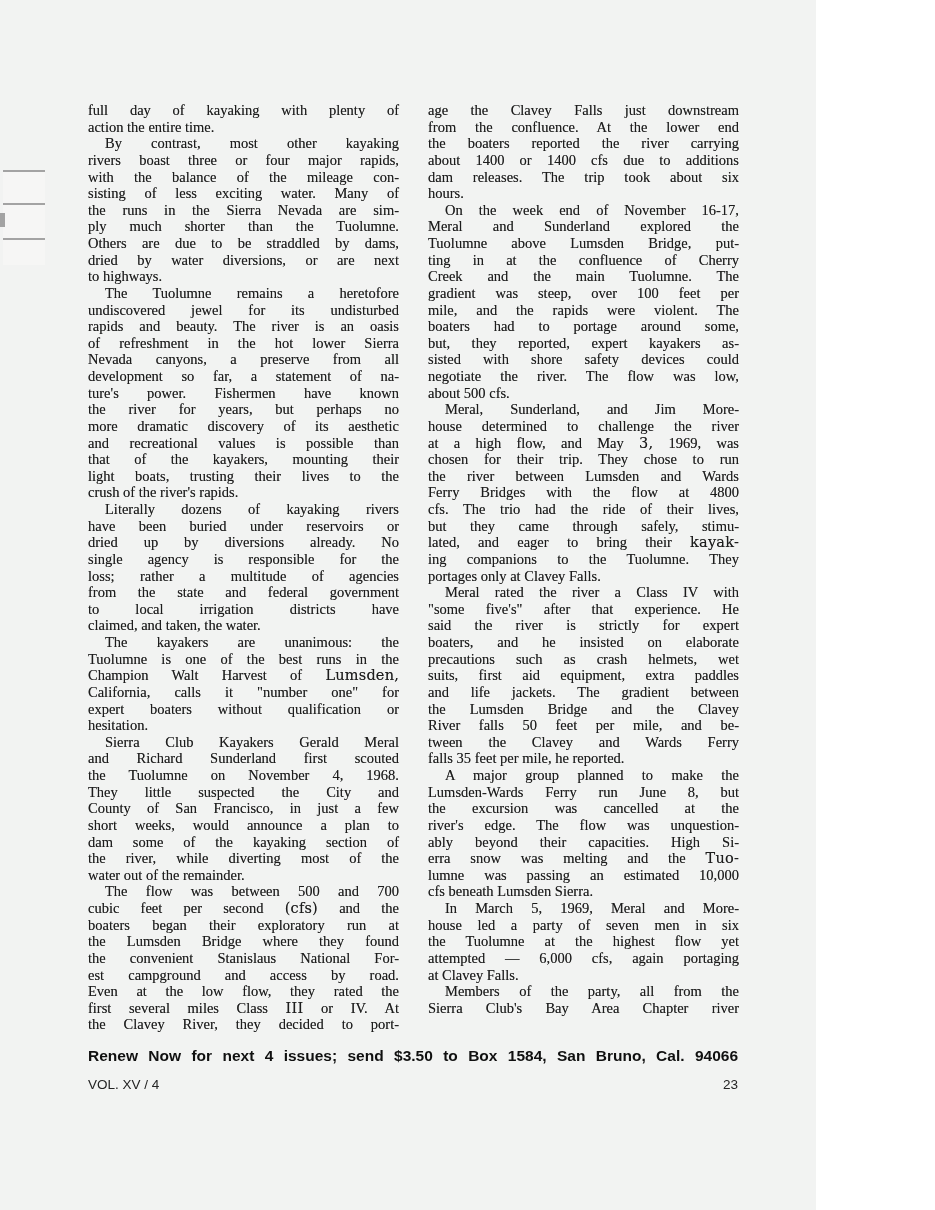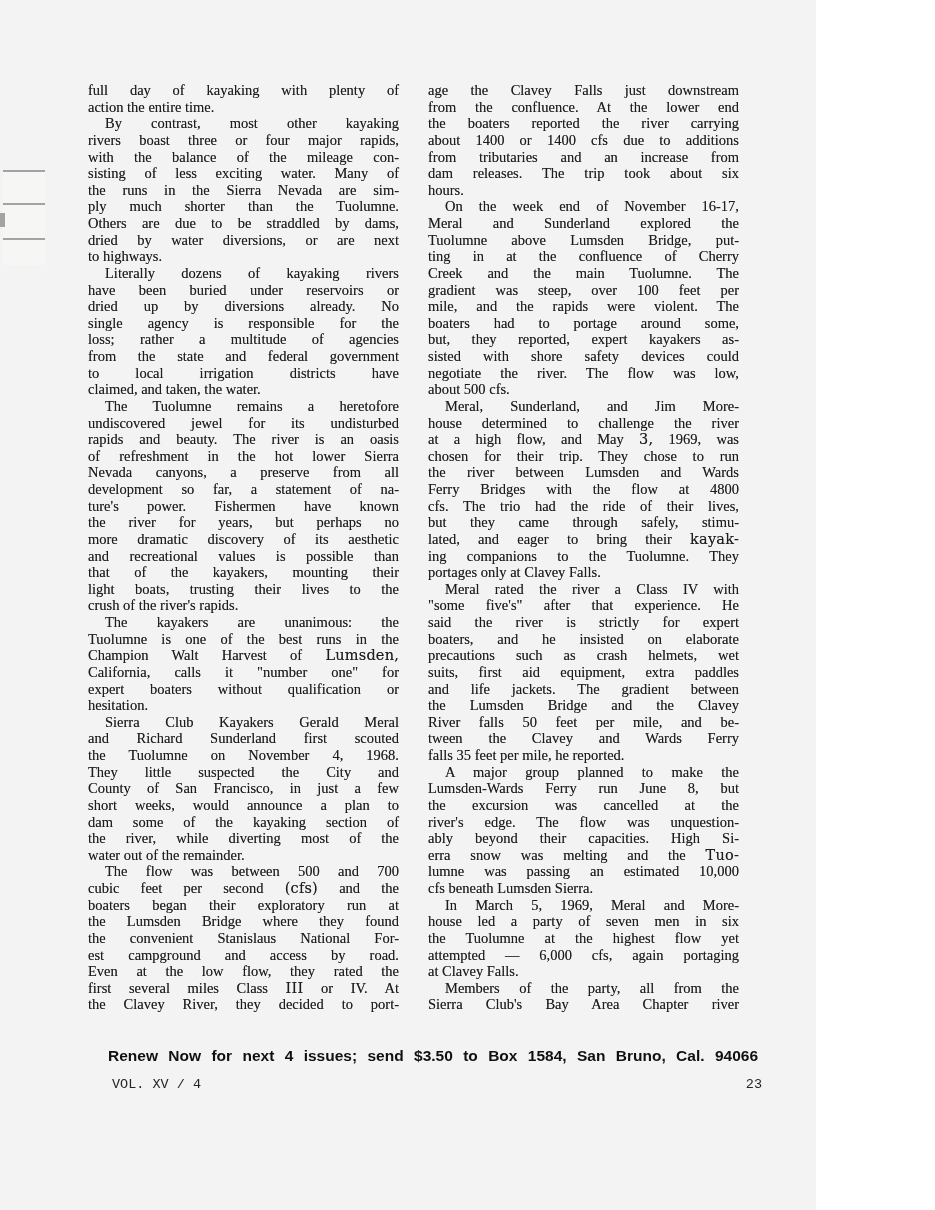--- a/index.html
+++ b/index.html
@@ -17,45 +17,44 @@
     background:#ffffff;
   }
   
   .artifact { position:absolute; left:0; top:165px; width:50px; height:105px; }
   .a-bg { position:absolute; left:3px; top:6px; width:42px; height:94px; background:#f6f6f5; }
   .a-line { position:absolute; left:3px; width:42px; height:2px; background:#a3a3a3; }
   .a1 { top:5px; } .a2 { top:38px; } .a3 { top:73px; }
   .a-tick { position:absolute; left:0px; top:48px; width:5px; height:14px; background:#8f8f8f; opacity:.8; }
 
   .text-block {
-    position:absolute; left:88px; top:82px; width:650px;
+    position:absolute; left:88px; top:102px; width:650px;
     display:flex; gap:29px; color:#1d1d1d;
   }
   .col {
     width:311px; flex:0 0 311px;
     font-size:14.5px; line-height:16.63px;
     text-shadow:0 0 0.4px rgba(25,25,25,0.55);
   }
   .para { margin:0; }
   .line { text-align:justify; text-align-last:justify; -moz-text-align-last:justify; }
   .line.end { text-align-last:left; -moz-text-align-last:left; }
   .line.first { padding-left:17px; }
   .dk { font-family:"DejaVu Serif", serif; letter-spacing:0.2px; }
 
   .renewal {
     position:absolute; left:88px; top:1047px; width:650px;
     font-family:"Liberation Sans", sans-serif; font-weight:bold; font-size:15.5px;
     color:#101010; text-align:justify; text-align-last:justify; -moz-text-align-last:justify;
     white-space:nowrap;
-    margin-left:20px;
   }
   .pagefoot {
     position:absolute; left:88px; top:1077px; width:650px;
     display:flex; justify-content:space-between; align-items:baseline;
-    font-family:Liberation Mono, monospace; font-size:13.5px; color:#242424;margin-left:24px;
+    font-family:Liberation Sans, sans-serif; font-size:13.5px; color:#242424;
   }
 </style>
 </head>
 <body>
 
 <div class="page" style="background: rgb(242, 243, 242);">
 
   <div class="artifact">
     <div class="a-bg"></div>
     <div class="a-line a1"></div>
@@ -73,47 +72,47 @@
         <div class="para">
           <div class="line first"><span>By contrast, most other kayaking</span></div>
           <div class="line"><span>rivers boast three or four major rapids,</span></div>
           <div class="line"><span>with the balance of the mileage con-</span></div>
           <div class="line"><span>sisting of less exciting water. Many of</span></div>
           <div class="line"><span>the runs in the Sierra Nevada are sim-</span></div>
           <div class="line"><span>ply much shorter than the Tuolumne.</span></div>
           <div class="line"><span>Others are due to be straddled by dams,</span></div>
           <div class="line"><span>dried by water diversions, or are next</span></div>
           <div class="line end"><span>to highways.</span></div>
-        </div>
-        <div class="para">
-          <div class="line first"><span>Literally dozens of kayaking rivers</span></div>
-          <div class="line"><span>have been buried under reservoirs or</span></div>
-          <div class="line"><span>dried up by diversions already. No</span></div>
-          <div class="line"><span>single agency is responsible for the</span></div>
-          <div class="line"><span>loss; rather a multitude of agencies</span></div>
-          <div class="line"><span>from the state and federal government</span></div>
-          <div class="line"><span>to local irrigation districts have</span></div>
-          <div class="line end"><span>claimed, and taken, the water.</span></div>
         </div>
         <div class="para">
           <div class="line first"><span>The Tuolumne remains a heretofore</span></div>
           <div class="line"><span>undiscovered jewel for its undisturbed</span></div>
           <div class="line"><span>rapids and beauty. The river is an oasis</span></div>
           <div class="line"><span>of refreshment in the hot lower Sierra</span></div>
           <div class="line"><span>Nevada canyons, a preserve from all</span></div>
           <div class="line"><span>development so far, a statement of na-</span></div>
           <div class="line"><span>ture's power. Fishermen have known</span></div>
           <div class="line"><span>the river for years, but perhaps no</span></div>
           <div class="line"><span>more dramatic discovery of its aesthetic</span></div>
           <div class="line"><span>and recreational values is possible than</span></div>
           <div class="line"><span>that of the kayakers, mounting their</span></div>
           <div class="line"><span>light boats, trusting their lives to the</span></div>
           <div class="line end"><span>crush of the river's rapids.</span></div>
         </div>
         <div class="para">
+          <div class="line first"><span>Literally dozens of kayaking rivers</span></div>
+          <div class="line"><span>have been buried under reservoirs or</span></div>
+          <div class="line"><span>dried up by diversions already. No</span></div>
+          <div class="line"><span>single agency is responsible for the</span></div>
+          <div class="line"><span>loss; rather a multitude of agencies</span></div>
+          <div class="line"><span>from the state and federal government</span></div>
+          <div class="line"><span>to local irrigation districts have</span></div>
+          <div class="line end"><span>claimed, and taken, the water.</span></div>
+        </div>
+        <div class="para">
           <div class="line first"><span>The kayakers are unanimous: the</span></div>
           <div class="line"><span>Tuolumne is one of the best runs in the</span></div>
           <div class="line"><span>Champion Walt Harvest of </span><span class="dk">Lumsden,</span></div>
           <div class="line"><span>California, calls it "number one" for</span></div>
           <div class="line"><span>expert boaters without qualification or</span></div>
           <div class="line end"><span>hesitation.</span></div>
         </div>
         <div class="para">
           <div class="line first"><span>Sierra Club Kayakers Gerald Meral</span></div>
           <div class="line"><span>and Richard Sunderland first scouted</span></div>
@@ -136,21 +135,20 @@
           <div class="line"><span>first several miles Class </span><span class="dk">III</span><span> or IV. At</span></div>
           <div class="line"><span>the Clavey River, they decided to port-</span></div>
         </div>
       </div>
     <div class="col">
         <div class="para">
           <div class="line"><span>age the Clavey Falls just downstream</span></div>
           <div class="line"><span>from the confluence. At the lower end</span></div>
           <div class="line"><span>the boaters reported the river carrying</span></div>
           <div class="line"><span>about 1400 or 1400 cfs due to additions</span></div>
-          <div class="line"><span>from tributaries and an increase from</span></div>
           <div class="line"><span>dam releases. The trip took about six</span></div>
           <div class="line end"><span>hours.</span></div>
         </div>
         <div class="para">
           <div class="line first"><span>On the week end of November 16-17,</span></div>
           <div class="line"><span>Meral and Sunderland explored the</span></div>
           <div class="line"><span>Tuolumne above Lumsden Bridge, put-</span></div>
           <div class="line"><span>ting in at the confluence of Cherry</span></div>
           <div class="line"><span>Creek and the main Tuolumne. The</span></div>
           <div class="line"><span>gradient was steep, over 100 feet per</span></div>

